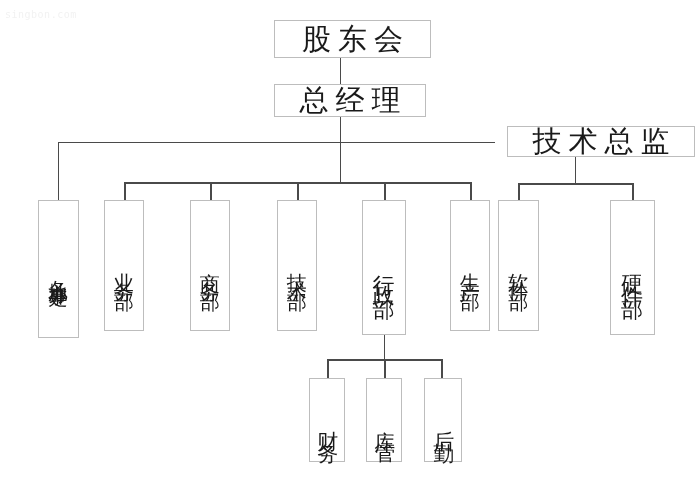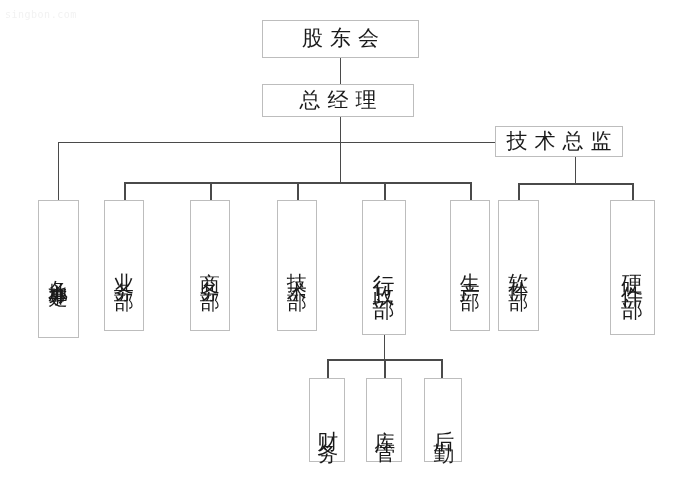--- a/index.html
+++ b/index.html
@@ -38,21 +38,22 @@
     color: #1a1a1a;
     display: flex;
     align-items: center;
     justify-content: center;
     text-align: center;
     line-height: 1.32;
   }
   .node.horiz {
     letter-spacing: 7px;
     text-indent: 7px;
-    font-size: 21px;
+    font-size: 29px;
+    margin-left: 12px;
   }
   .node.vert {
     writing-mode: vertical-rl;
     text-orientation: upright;
     letter-spacing: 9px;
     text-indent: 9px;
     font-size: 20px;
   }
   .node.vert.tight {
     letter-spacing: 2px;
@@ -113,21 +114,21 @@
   <div class="ln v" style="left:384px; top:335px; height:25px;"></div>
   <div class="ln thick-h" style="left:327px; top:359px; width:115px;"></div>
   <div class="ln thick-v" style="left:327px; top:359px; height:19px;"></div>
   <div class="ln thick-v" style="left:384px; top:359px; height:19px;"></div>
   <div class="ln thick-v" style="left:441px; top:359px; height:19px;"></div>
 
   <div class="node horiz" style="left:262px; top:20px; width:157px; height:38px;">股东会</div>
 
   <div class="node horiz" style="left:262px; top:84px; width:152px; height:33px;">总经理</div>
 
-  <div class="node horiz" style="left:495px; top:126px; width:128px; height:31px;">技术总监</div>
+  <div class="node horiz" style="left:495px; top:126px; width:188px; height:31px;text-align:right;">技术总监</div>
 
   <div class="node vert tight" style="left:38px; top:200px; width:41px; height:138px;">各地办事处</div>
 
   <div class="node vert" style="left:104px; top:200px; width:40px; height:131px;">业务部</div>
 
   <div class="node vert" style="left:190px; top:200px; width:40px; height:131px;">商务部</div>
 
   <div class="node vert" style="left:277px; top:200px; width:40px; height:131px;">技术部</div>
 
   <div class="node vert big" style="left:362px; top:200px; width:44px; height:135px;">行政部</div>

